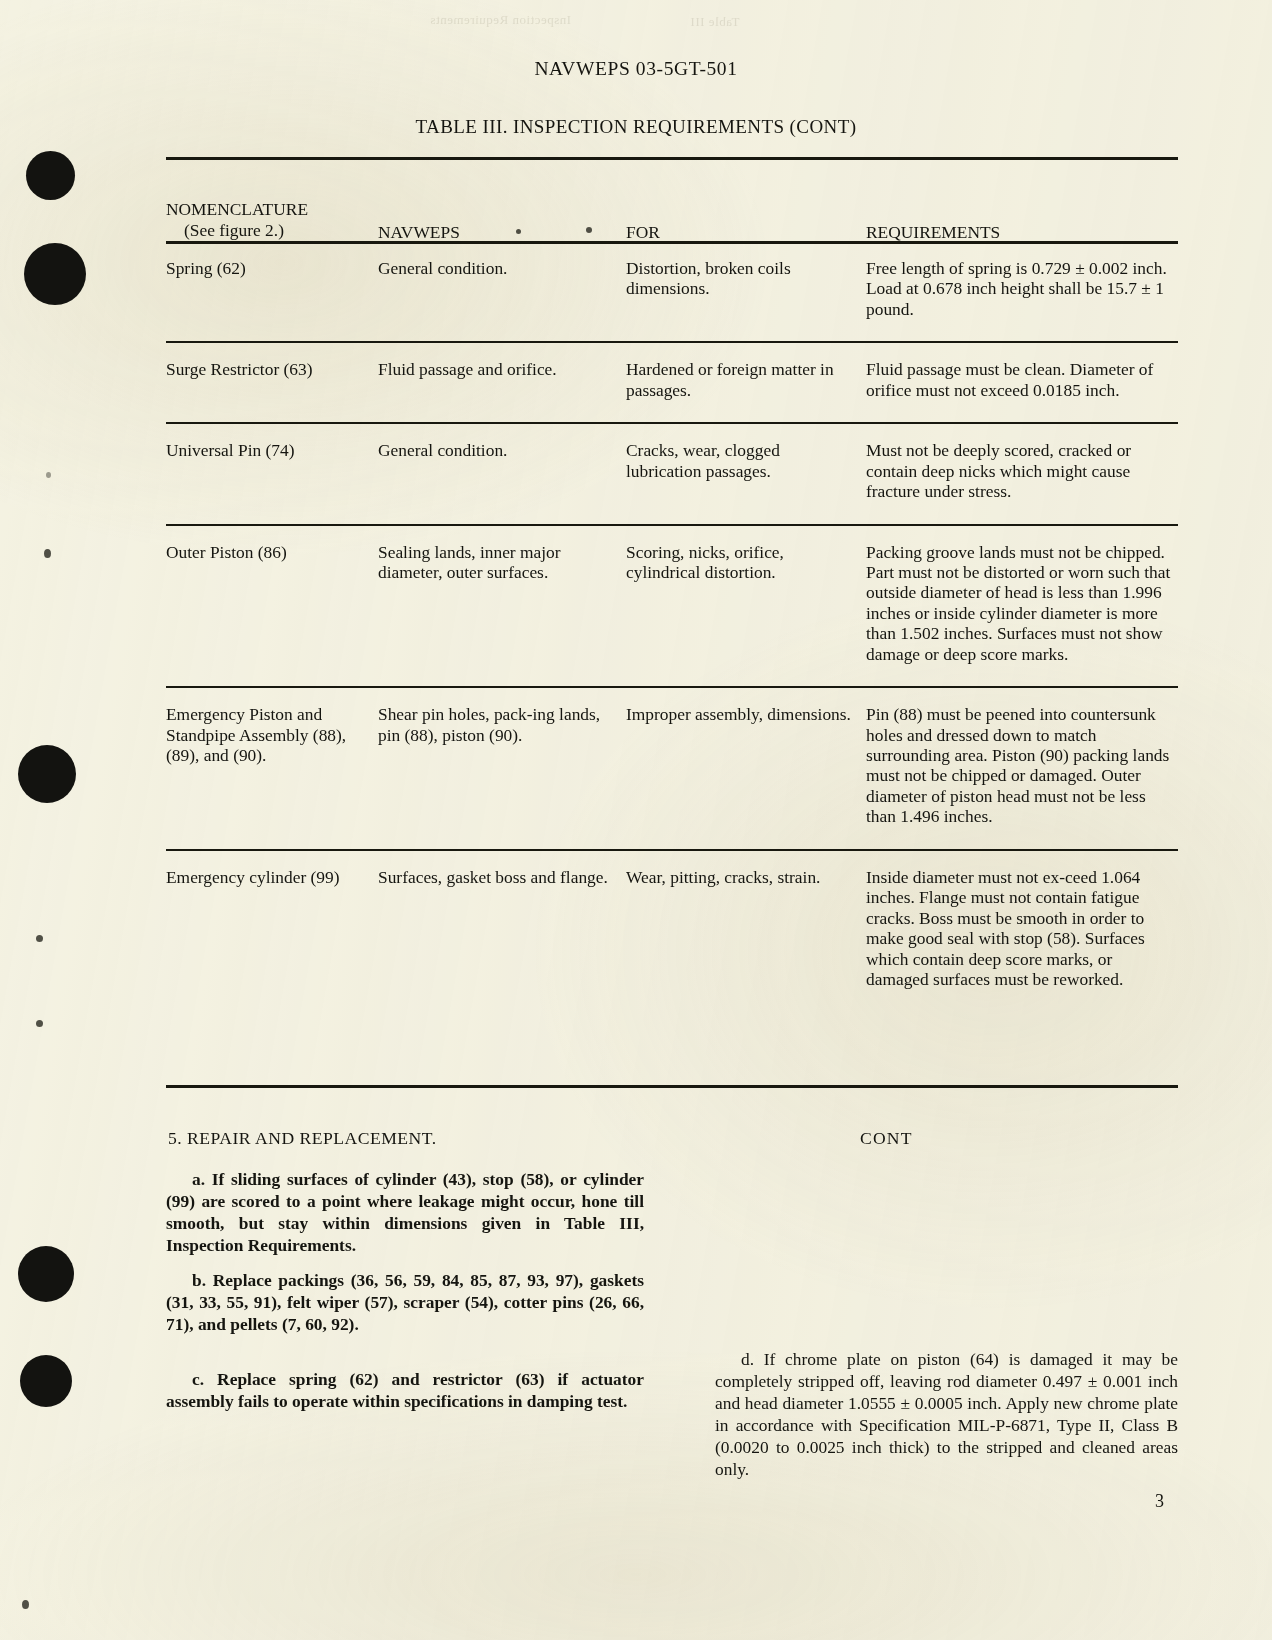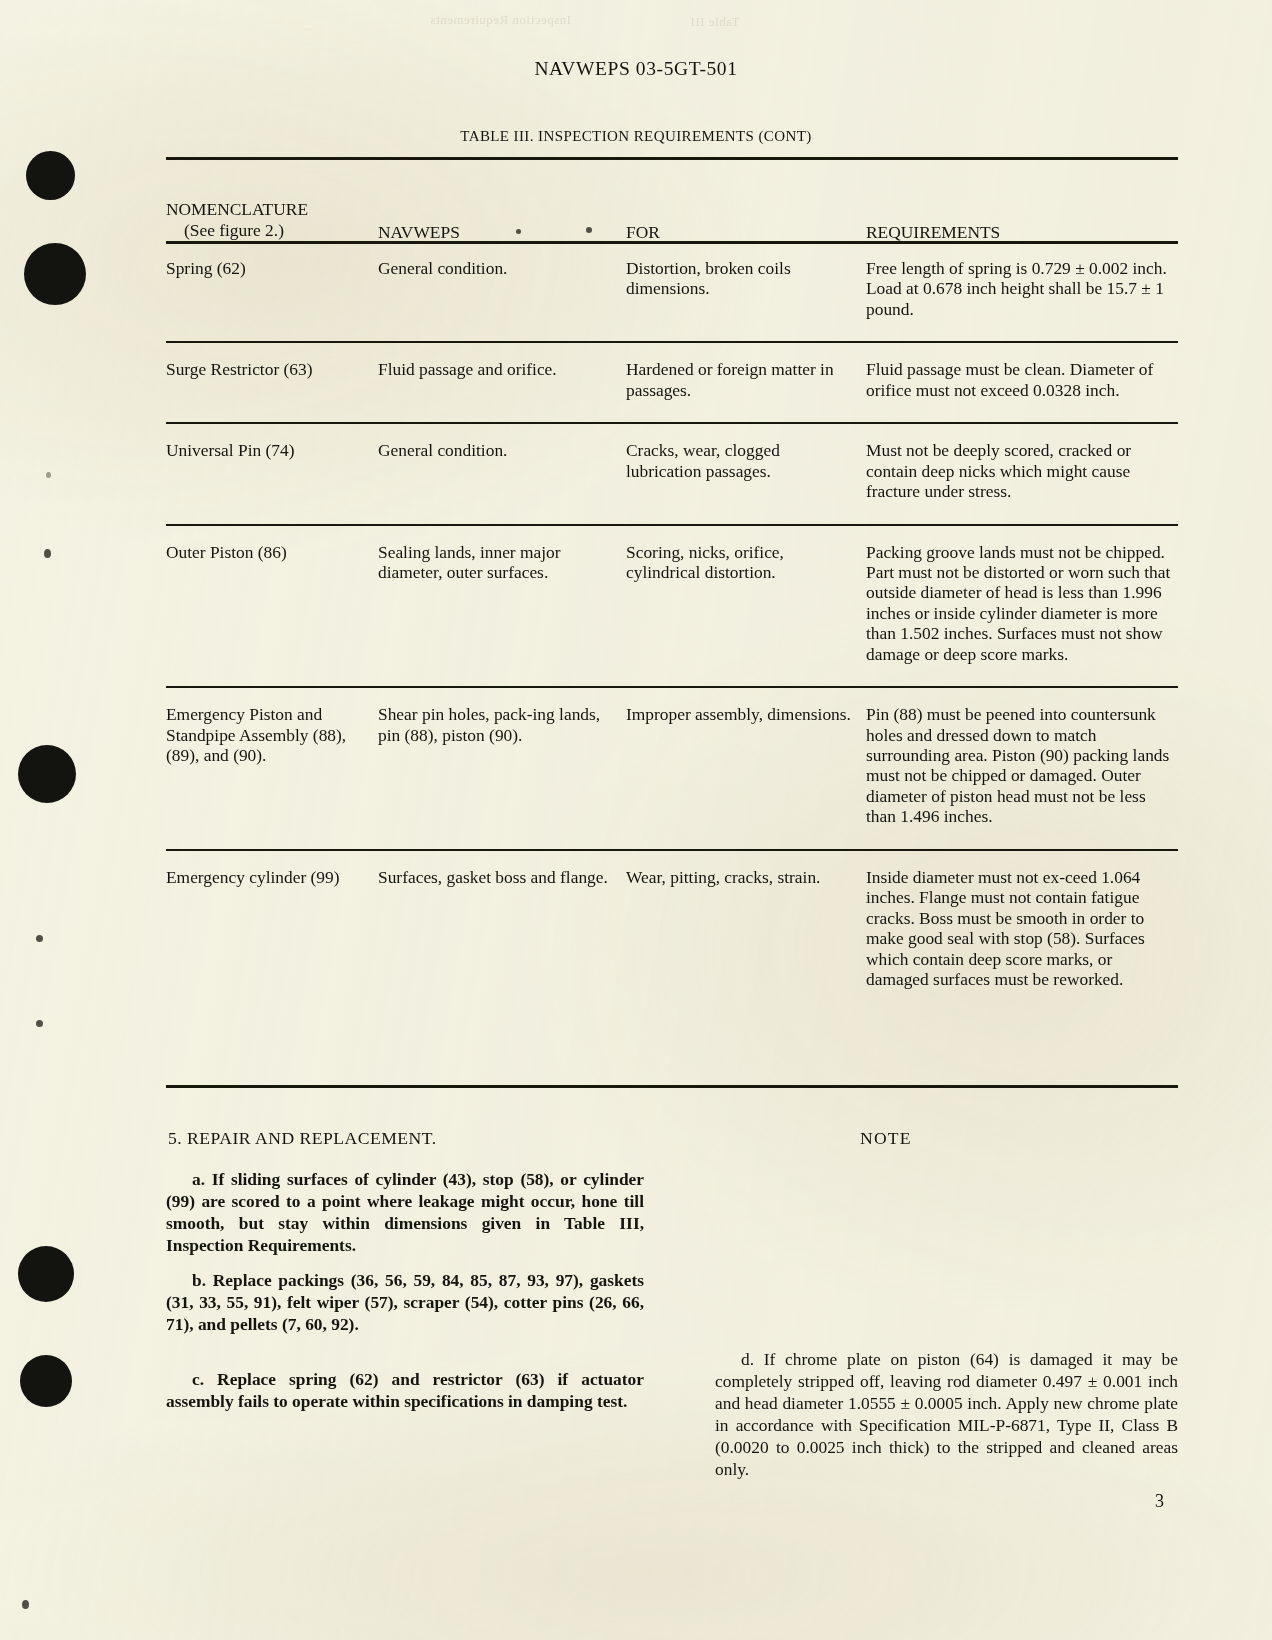--- a/index.html
+++ b/index.html
@@ -49,21 +49,21 @@
   }
 
   .hdr {
     position: absolute;
     left: 0; right: 0;
     text-align: center;
     font-size: 19.5px;
     letter-spacing: .6px;
   }
   #doc-number { top: 58px; }
-  #table-title { top: 128px; font-size: 15px; letter-spacing: .4px; }
+  #table-title { top: 116px; font-size: 19px; letter-spacing: .4px; }
 
   .rule {
     position: absolute;
     left: 166px;
     width: 1012px;
     background: #18180f;
   }
   .rule.thick { height: 2.6px; }
 
   table.spec {
@@ -218,21 +218,21 @@
       <tr>
         <td class="col1">Spring (62)</td>
         <td class="col2">General condition.</td>
         <td class="col3">Distortion, broken coils dimensions.</td>
         <td class="col4">Free length of spring is 0.729 ± 0.002 inch.  Load at 0.678 inch height shall be 15.7 ± 1 pound.</td>
       </tr>
       <tr>
         <td class="col1">Surge Restrictor (63)</td>
         <td class="col2">Fluid passage and orifice.</td>
         <td class="col3">Hardened or foreign matter in passages.</td>
-        <td class="col4">Fluid passage must be clean. Diameter of orifice must not exceed 0.0328 inch.</td>
+        <td class="col4">Fluid passage must be clean. Diameter of orifice must not exceed 0.0185 inch.</td>
       </tr>
       <tr>
         <td class="col1">Universal Pin (74)</td>
         <td class="col2">General condition.</td>
         <td class="col3">Cracks, wear, clogged lubrication passages.</td>
         <td class="col4">Must not be deeply scored, cracked or contain deep nicks which might cause fracture under stress.</td>
       </tr>
       <tr>
         <td class="col1">Outer Piston (86)</td>
         <td class="col2">Sealing lands, inner major diameter, outer surfaces.</td>
@@ -248,21 +248,21 @@
       <tr>
         <td class="col1">Emergency cylinder (99)</td>
         <td class="col2">Surfaces, gasket boss and flange.</td>
         <td class="col3">Wear, pitting, cracks, strain.</td>
         <td class="col4">Inside diameter must not ex-ceed 1.064 inches.  Flange must not contain fatigue cracks. Boss must be smooth in order to make good seal with stop (58).  Surfaces which contain deep score marks, or damaged surfaces must be reworked.</td>
       </tr>
     </tbody>
   </table>
 
   <div class="sec" id="repair-heading">5.  REPAIR AND REPLACEMENT.</div>
-  <div class="sec" id="note-heading">NOTE</div>
+  <div class="sec" id="note-heading">CONT</div>
 
   <div class="colL ind" style="top:1168px;">a.  If sliding surfaces of cylinder (43), stop (58), or cylinder (99) are scored to a point where leakage might occur, hone till smooth, but stay within dimensions given in Table III, Inspection Requirements.</div>
   <div class="colL ind" style="top:1269px;">b.  Replace packings (36, 56, 59, 84, 85, 87, 93, 97), gaskets (31, 33, 55, 91), felt wiper (57), scraper (54), cotter pins (26, 66, 71), and pellets (7, 60, 92).</div>
   <div class="colL ind" style="top:1368px;">c.  Replace spring (62) and restrictor (63) if actuator assembly fails to operate within specifications in damping test.</div>
 
   <div class="colR ind" style="top:1348px;">d.  If chrome plate on piston (64) is damaged it may be completely stripped off, leaving rod diameter 0.497 ± 0.001 inch and head diameter 1.0555 ± 0.0005 inch. Apply new chrome plate in accordance with Specification MIL-P-6871, Type II, Class B (0.0020 to 0.0025 inch thick) to the stripped and cleaned areas only.</div>
 
   <div id="page-number">3</div>
 </div>
 

